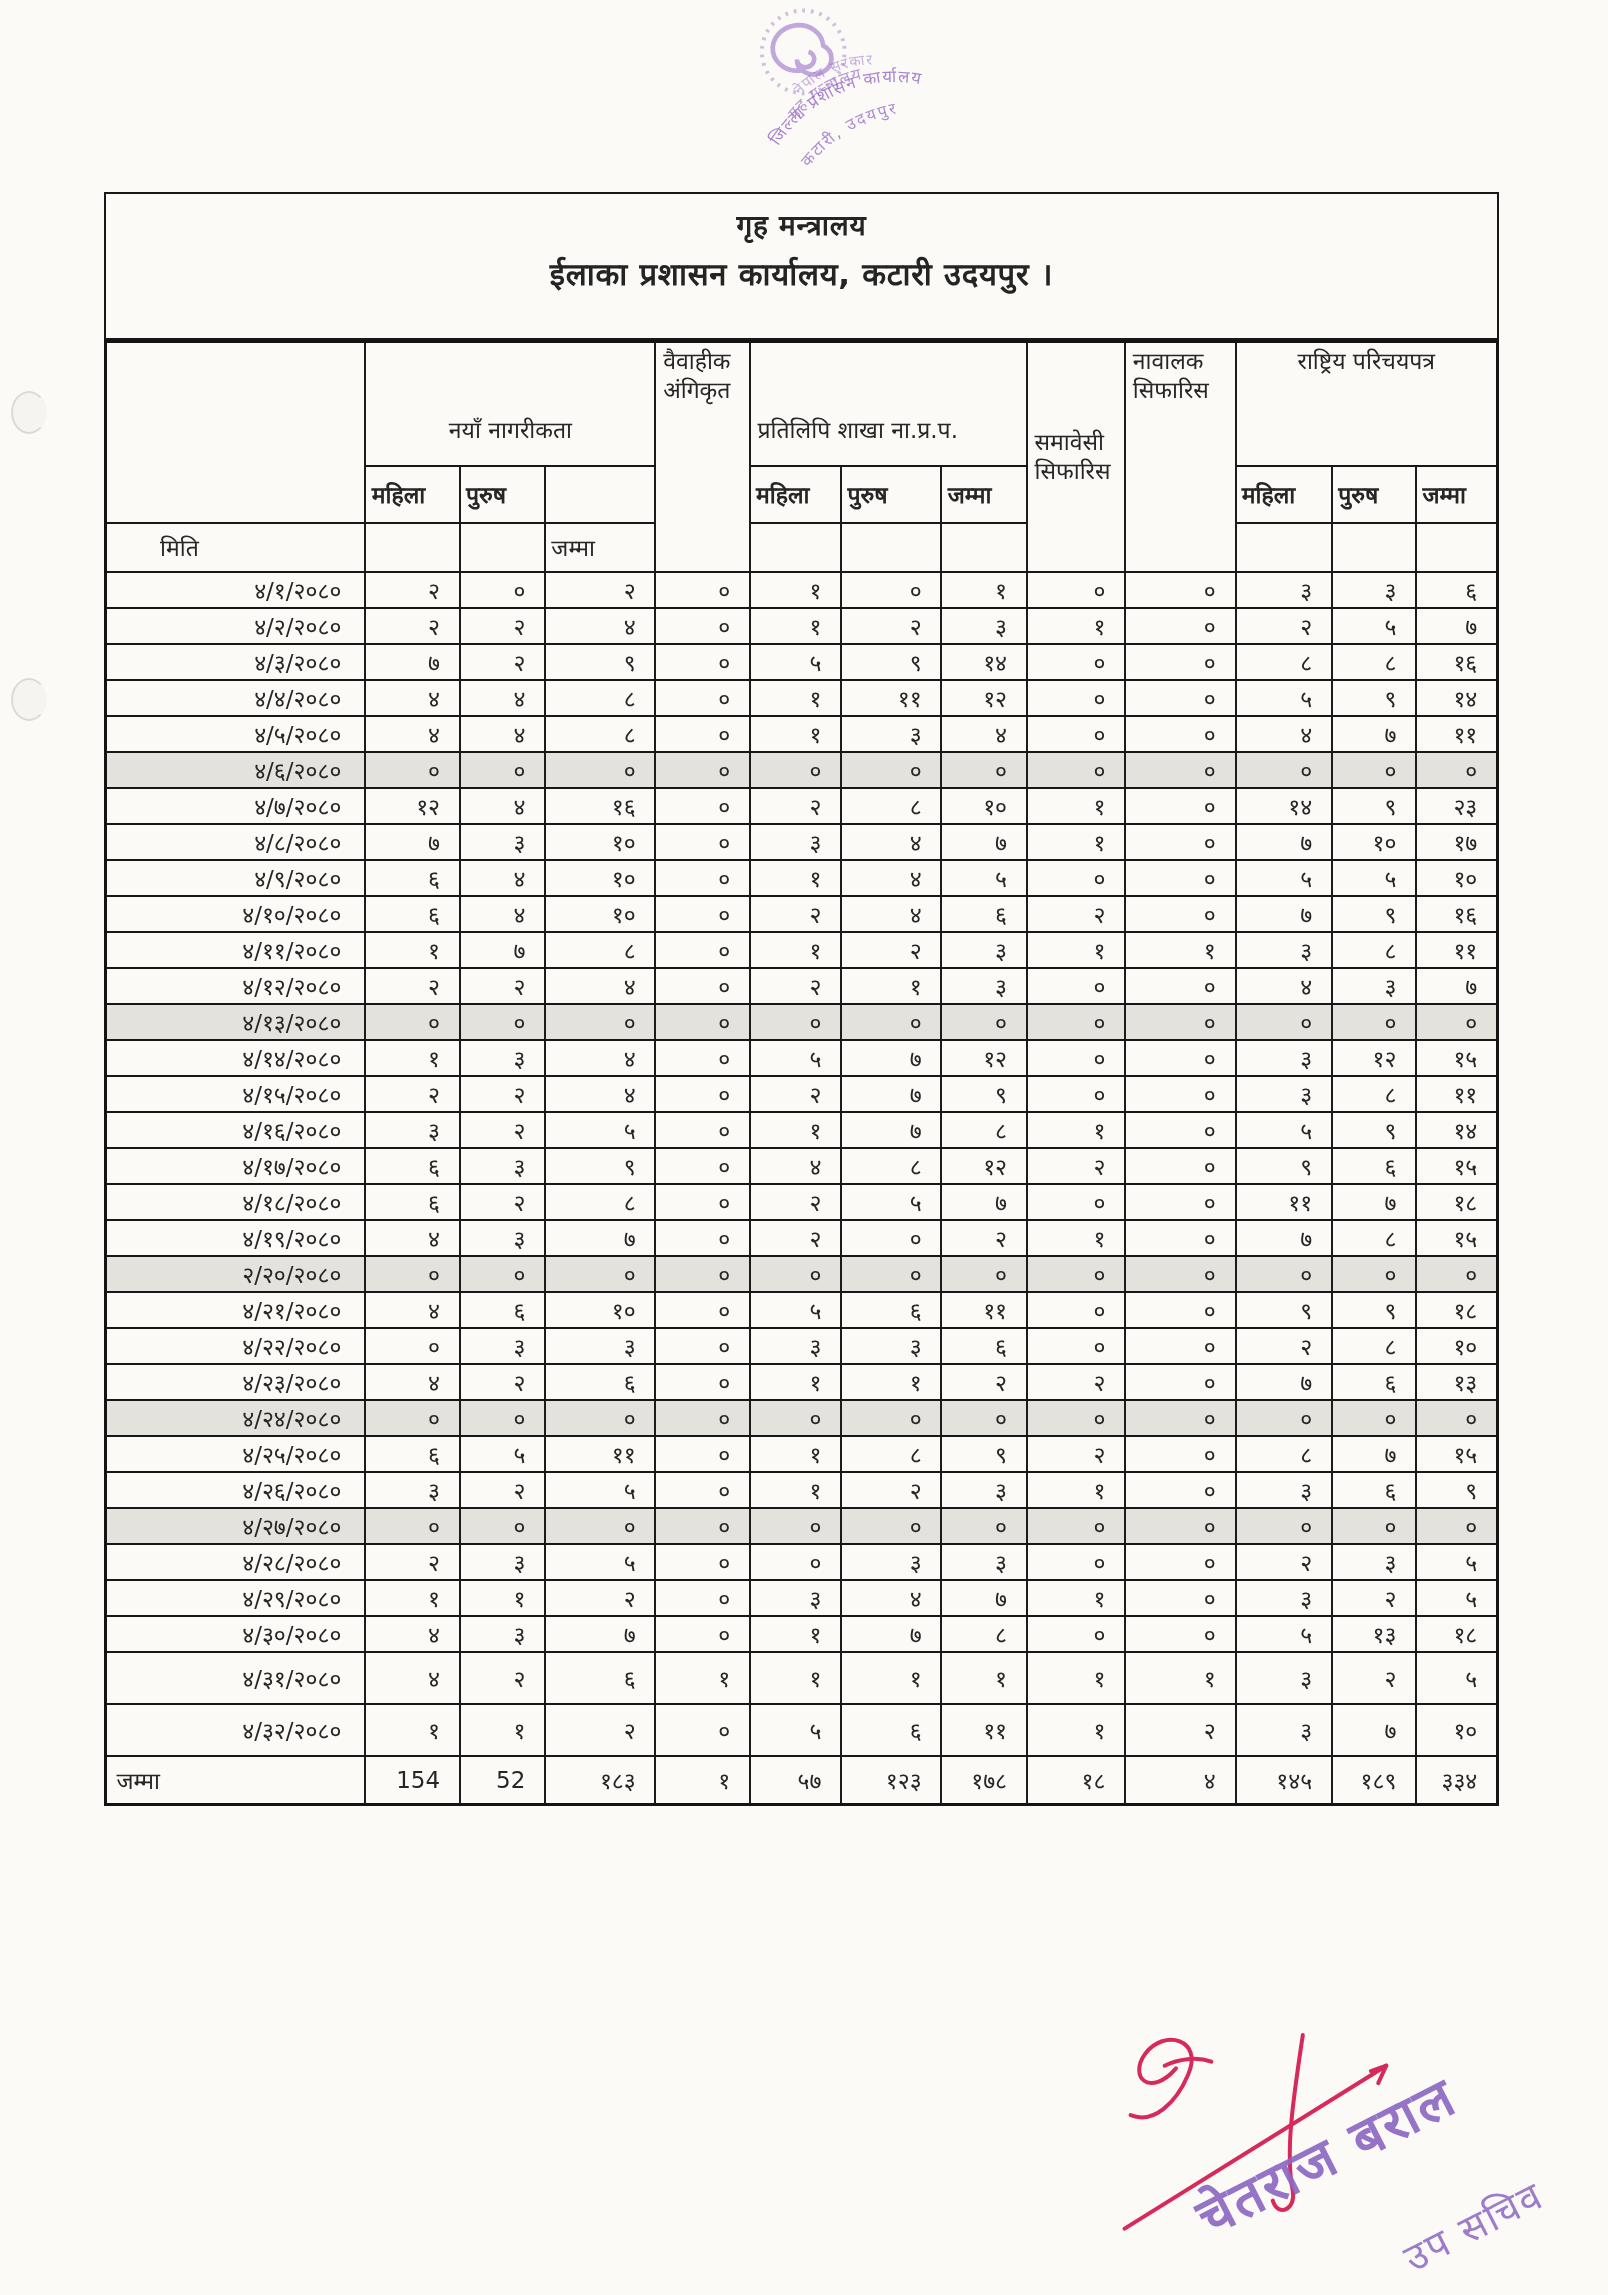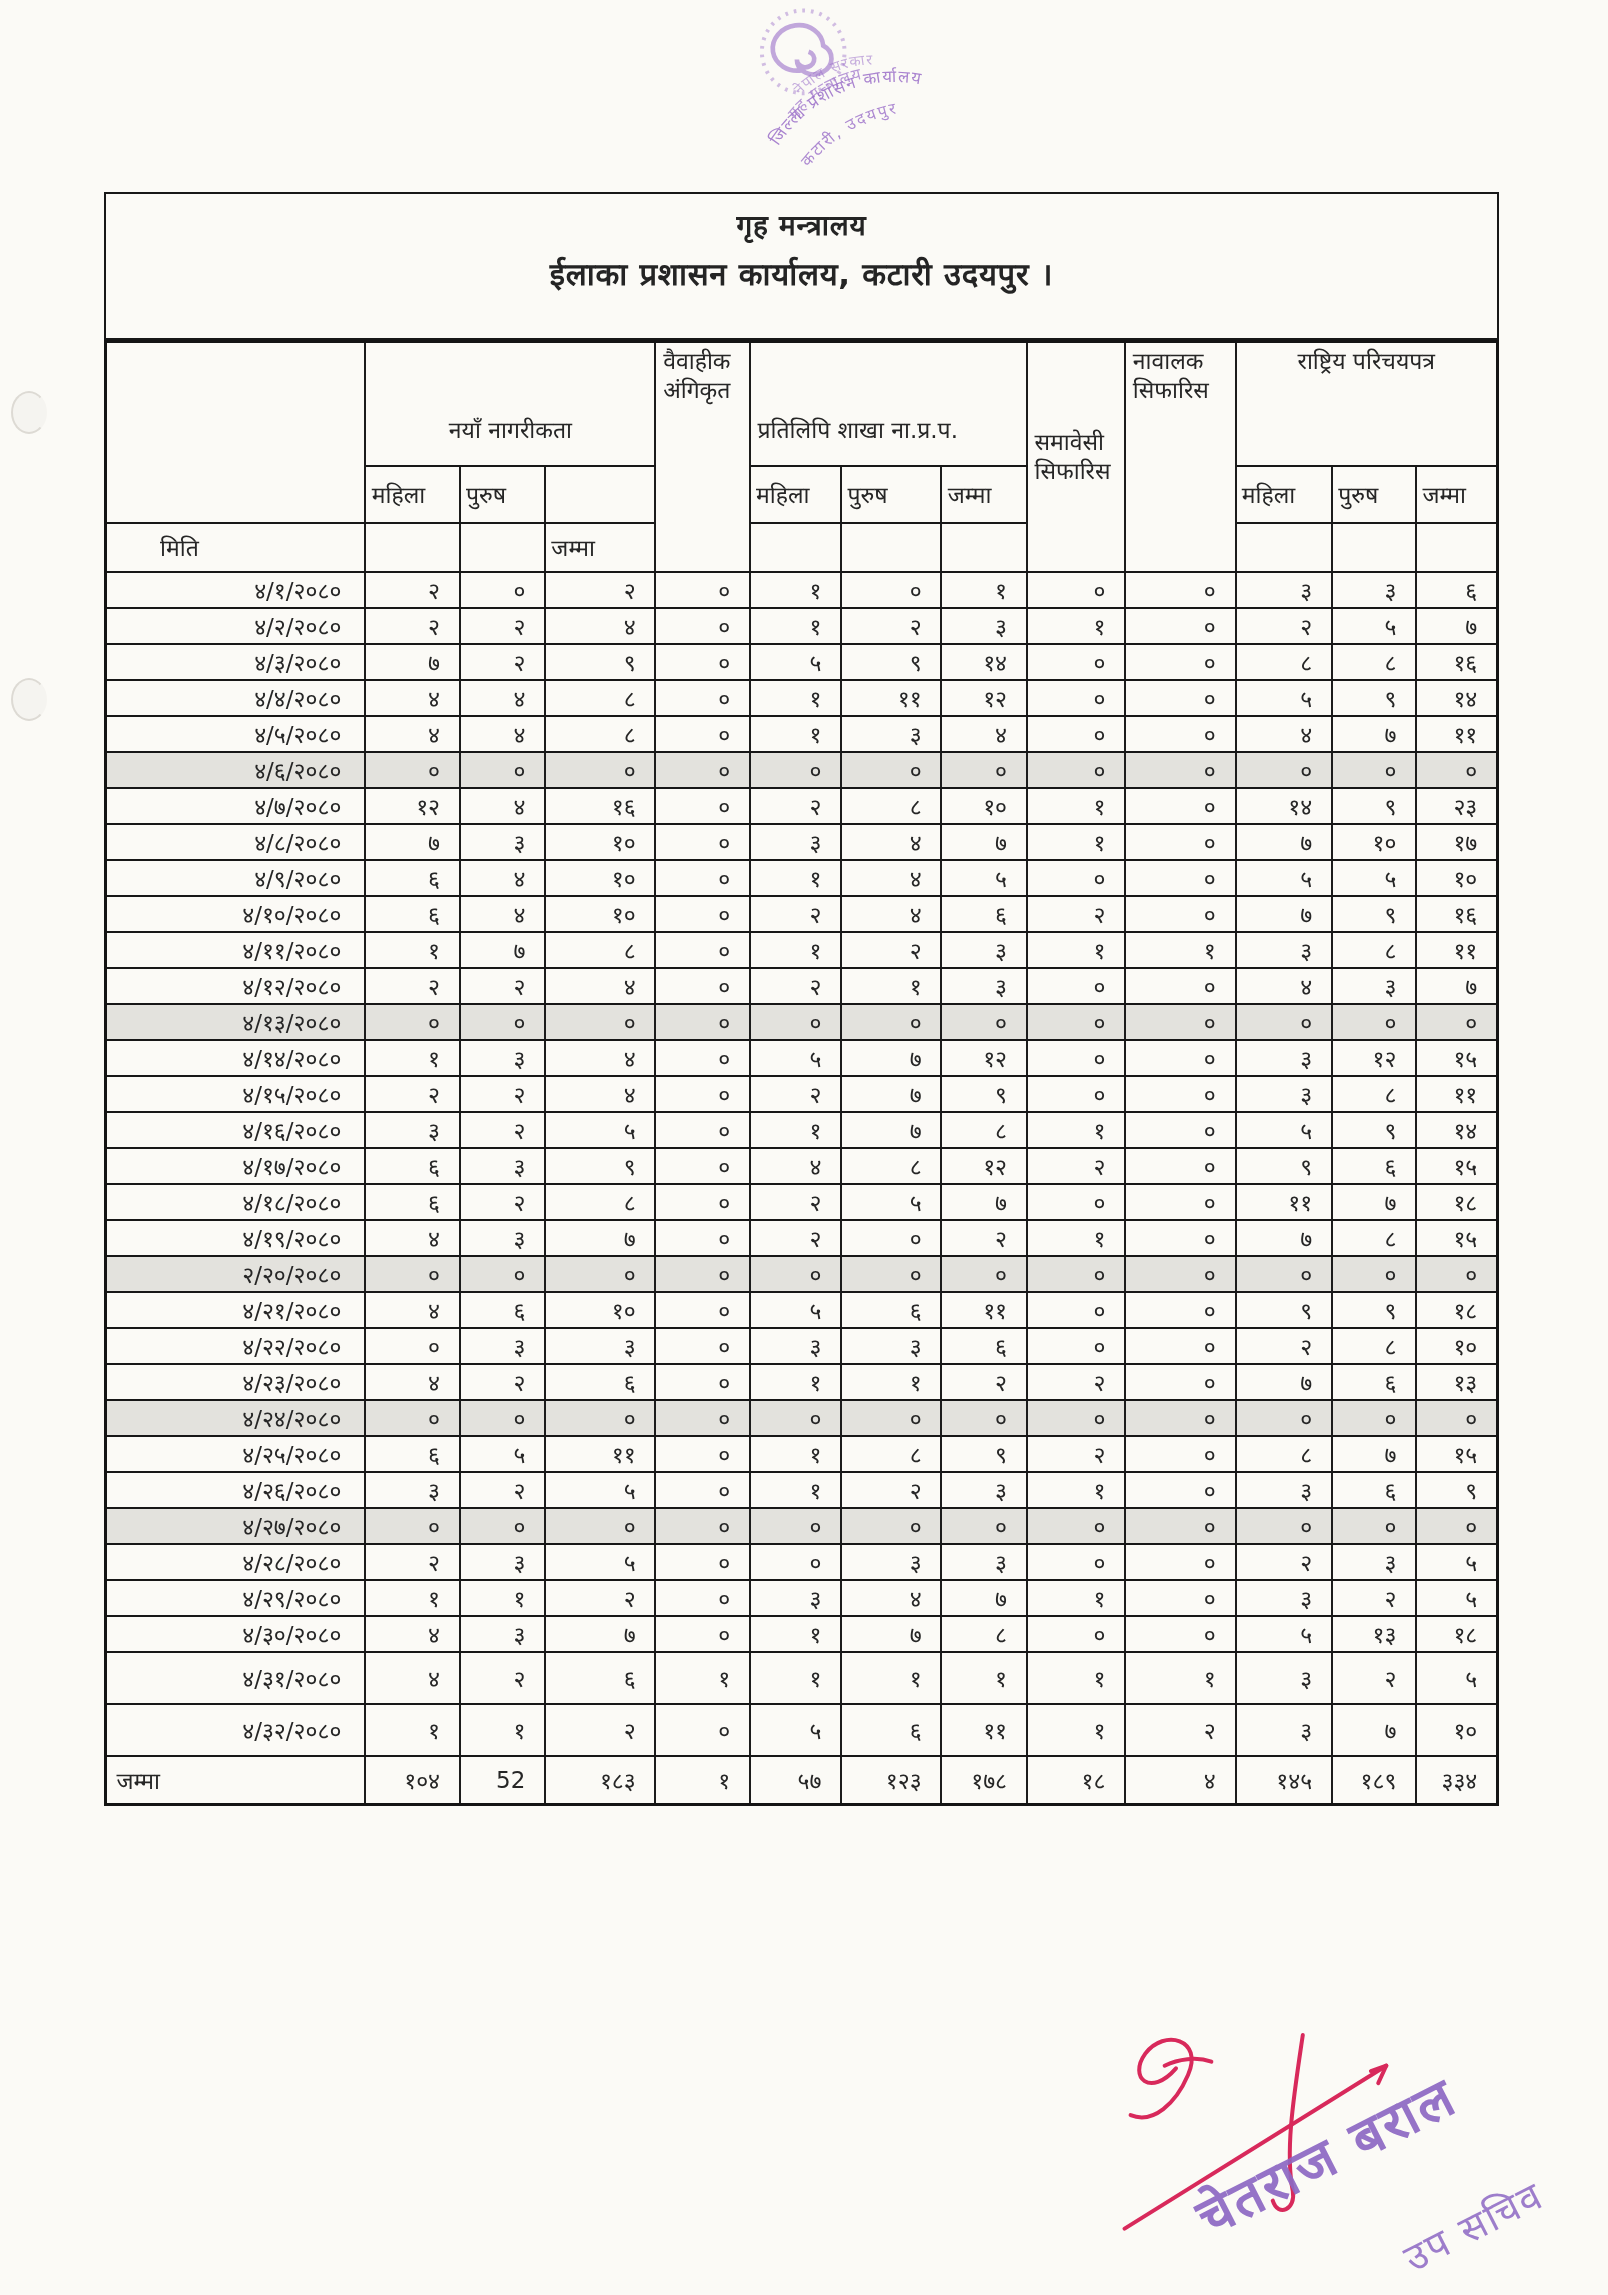--- a/index.html
+++ b/index.html
@@ -29,21 +29,21 @@
     border:3.3px solid #141414;
   }
   table.sheet td{
     border-left:2px solid #1c1c1c;border-right:2px solid #1c1c1c;
     border-top:2.7px solid #171717;border-bottom:2.7px solid #171717;
     font-size:23px;color:#262626;
     overflow:hidden;
     box-sizing:border-box;
   }
   thead tr.hr1{height:124px;}
-  thead tr.hr2{height:57px;}
+  thead tr.hr2{height:57px;font-weight:bold;}
   thead tr.hr3{height:49px;}
   tbody tr{height:34px;}
   tbody tr:nth-child(31),tbody tr:nth-child(32){height:52px;}
   tr.total-row{height:49px;}
   td.g{font-size:21px;line-height:1.25;}
   td.va-top{vertical-align:top;padding-top:4px;}
   td.va-bottom{vertical-align:bottom;padding-bottom:20px;}
   td.va-mid{vertical-align:middle;}
   td.al-left{text-align:left;padding-left:6.7px;padding-right:4px;}
   td.al-center{text-align:center;}
@@ -620,21 +620,21 @@
           <td class="num">६</td>
           <td class="num">११</td>
           <td class="num">१</td>
           <td class="num">२</td>
           <td class="num">३</td>
           <td class="num">७</td>
           <td class="num">१०</td>
         </tr>
         <tr class="total-row">
           <td class="total-label">जम्मा</td>
-          <td class="num">१०४</td>
+          <td class="num">154</td>
           <td class="num">52</td>
           <td class="num">१८३</td>
           <td class="num">१</td>
           <td class="num">५७</td>
           <td class="num">१२३</td>
           <td class="num">१७८</td>
           <td class="num">१८</td>
           <td class="num">४</td>
           <td class="num">१४५</td>
           <td class="num">१८९</td>

